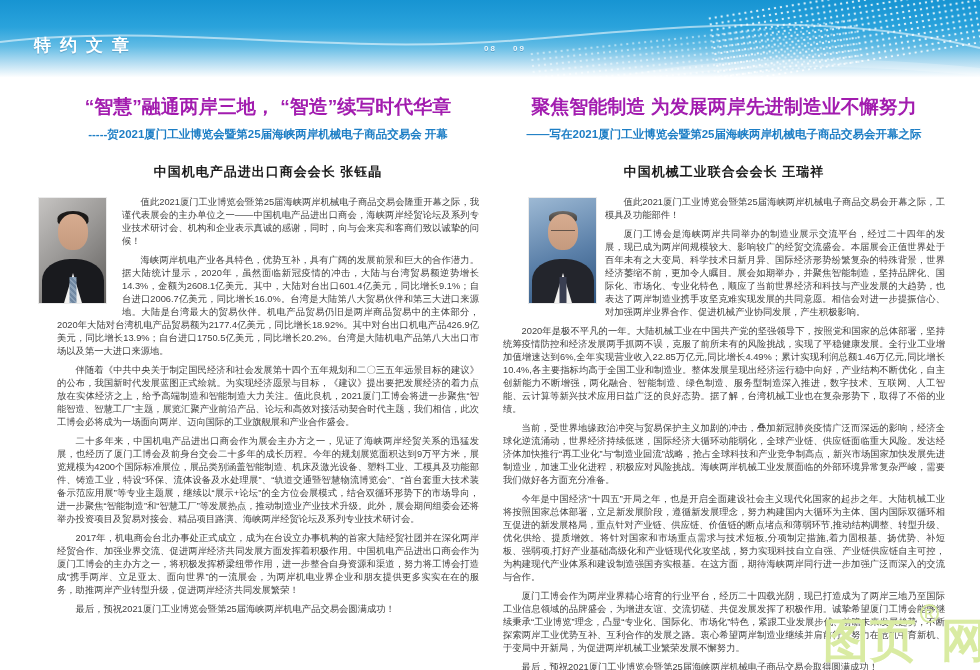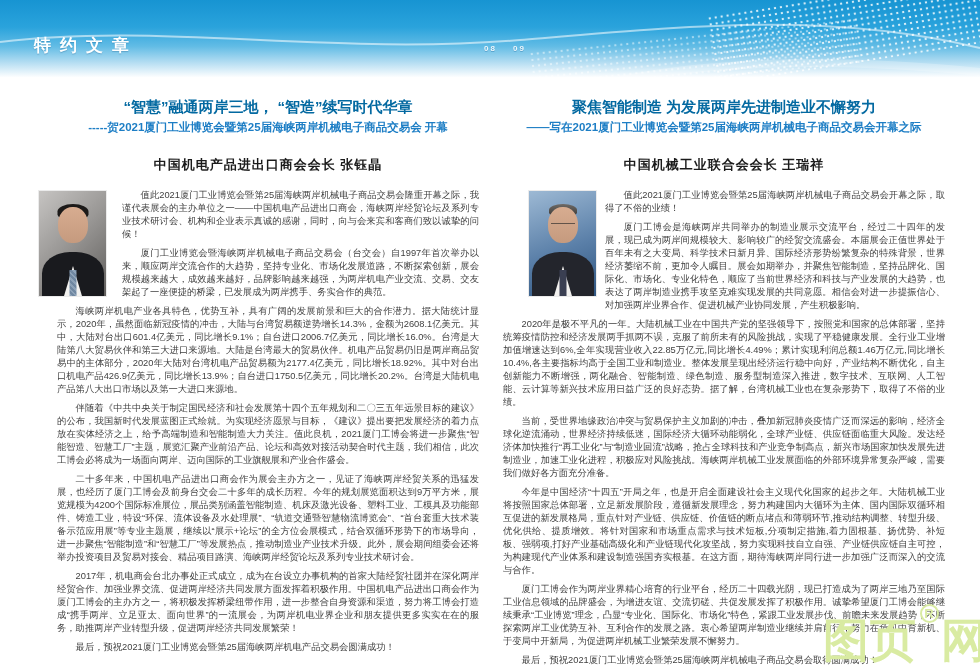--- a/index.html
+++ b/index.html
@@ -31,25 +31,26 @@
     position:absolute;top:44px;font-size:8px;font-weight:bold;
     color:#edf7fc;letter-spacing:2px;text-shadow:0 1px 0 rgba(0,80,140,.3);
   }
   .page-num.p08{left:449px;padding-left:35px;}
   .page-num.p09{left:513px;}
   
   .article{position:absolute;top:88px;}
   .article.left{left:57px;width:422px;}
   .article.right{left:503px;width:442px;}
   .article-title{
-    color:#0369a1;font-size:15px;font-weight:bold;text-align:center;
+    color:#a21caf;font-size:19px;font-weight:bold;text-align:center;
     margin:6px 0 0 0;line-height:26px;white-space:nowrap;
   }
   .article-subtitle{
     color:#1d7ec5;font-size:11.5px;font-weight:bold;text-align:center;
+    margin-top:7px;
   }
   .article-author{
     color:#1b1b1b;font-size:13px;font-weight:bold;text-align:center;
     margin-top:21px;letter-spacing:1px;
   }
   .article-author .author-name{}
   .article-body{
     margin-top:15px;font-size:9.3px;line-height:13px;color:#3f3f3f;
     text-align:justify;
   }
@@ -131,21 +132,20 @@
   </div>
   <div class="article-body">
     <div class="portrait left-photo">
       <div class="hair"></div>
       <div class="head"></div>
       <div class="suit"></div>
       <div class="shirt"></div>
       <div class="tie"></div>
     </div>
     <p>值此2021厦门工业博览会暨第25届海峡两岸机械电子商品交易会隆重开幕之际，我谨代表展会的主办单位之一——中国机电产品进出口商会，海峡两岸经贸论坛及系列专业技术研讨会、机构和企业表示真诚的感谢，同时，向与会来宾和客商们致以诚挚的问候！</p>
-    <p>厦门工业博览会暨海峡两岸机械电子商品交易会（台交会）自1997年首次举办以来，顺应两岸交流合作的大趋势，坚持专业化、市场化发展道路，不断探索创新，展会规模越来越大，成效越来越好，品牌影响越来越强，为两岸机电产业交流、交易、交友架起了一座便捷的桥梁，已发展成为两岸携手、务实合作的典范。</p>
     <p>海峡两岸机电产业各具特色，优势互补，具有广阔的发展前景和巨大的合作潜力。据大陆统计显示，2020年，虽然面临新冠疫情的冲击，大陆与台湾贸易额逆势增长14.3%，金额为2608.1亿美元。其中，大陆对台出口601.4亿美元，同比增长9.1%；自台进口2006.7亿美元，同比增长16.0%。台湾是大陆第八大贸易伙伴和第三大进口来源地。大陆是台湾最大的贸易伙伴。机电产品贸易仍旧是两岸商品贸易中的主体部分，2020年大陆对台湾机电产品贸易额为2177.4亿美元，同比增长18.92%。其中对台出口机电产品426.9亿美元，同比增长13.9%；自台进口1750.5亿美元，同比增长20.2%。台湾是大陆机电产品第八大出口市场以及第一大进口来源地。</p>
     <p>伴随着《中共中央关于制定国民经济和社会发展第十四个五年规划和二〇三五年远景目标的建议》的公布，我国新时代发展蓝图正式绘就。为实现经济愿景与目标，《建议》提出要把发展经济的着力点放在实体经济之上，给予高端制造和智能制造大力关注。值此良机，2021厦门工博会将进一步聚焦“智能智造、智慧工厂”主题，展览汇聚产业前沿产品、论坛和高效对接活动契合时代主题，我们相信，此次工博会必将成为一场面向两岸、迈向国际的工业旗舰展和产业合作盛会。</p>
     <p>二十多年来，中国机电产品进出口商会作为展会主办方之一，见证了海峡两岸经贸关系的迅猛发展，也经历了厦门工博会及前身台交会二十多年的成长历程。今年的规划展览面积达到9万平方米，展览规模为4200个国际标准展位，展品类别涵盖智能制造、机床及激光设备、塑料工业、工模具及功能部件、铸造工业，特设“环保、流体设备及水处理展”、“轨道交通暨智慧物流博览会”、“首台套重大技术装备示范应用展”等专业主题展，继续以“展示+论坛”的全方位会展模式，结合双循环形势下的市场导向，进一步聚焦“智能制造”和“智慧工厂”等发展热点，推动制造业产业技术升级。此外，展会期间组委会还将举办投资项目及贸易对接会、精品项目路演、海峡两岸经贸论坛及系列专业技术研讨会。</p>
     <p>2017年，机电商会台北办事处正式成立，成为在台设立办事机构的首家大陆经贸社团并在深化两岸经贸合作、加强业界交流、促进两岸经济共同发展方面发挥着积极作用。中国机电产品进出口商会作为厦门工博会的主办方之一，将积极发挥桥梁纽带作用，进一步整合自身资源和渠道，努力将工博会打造成“携手两岸、立足亚太、面向世界”的一流展会，为两岸机电业界企业和朋友提供更多实实在在的服务，助推两岸产业转型升级，促进两岸经济共同发展繁荣！</p>
     <p>最后，预祝2021厦门工业博览会暨第25届海峡两岸机电产品交易会圆满成功！</p>
   </div>
 </div>
 
 <div class="article right">
   <h1 class="article-title">聚焦智能制造 为发展两岸先进制造业不懈努力</h1>
@@ -156,21 +156,21 @@
   </div>
   <div class="article-body">
     <div class="portrait right-photo">
       <div class="hair"></div>
       <div class="head"></div>
       <div class="glasses"></div>
       <div class="suit"></div>
       <div class="shirt"></div>
       <div class="tie"></div>
     </div>
-    <p>值此2021厦门工业博览会暨第25届海峡两岸机械电子商品交易会开幕之际，取得了不俗的业绩！</p>
+    <p>值此2021厦门工业博览会暨第25届海峡两岸机械电子商品交易会开幕之际，工模具及功能部件！</p>
     <p>厦门工博会是海峡两岸共同举办的制造业展示交流平台，经过二十四年的发展，现已成为两岸间规模较大、影响较广的经贸交流盛会。本届展会正值世界处于百年未有之大变局、科学技术日新月异、国际经济形势纷繁复杂的特殊背景，世界经济萎缩不前，更加令人瞩目。展会如期举办，并聚焦智能制造，坚持品牌化、国际化、市场化、专业化特色，顺应了当前世界经济和科技与产业发展的大趋势，也表达了两岸制造业携手攻坚克难实现发展的共同意愿。相信会对进一步提振信心、对加强两岸业界合作、促进机械产业协同发展，产生积极影响。</p>
     <p>2020年是极不平凡的一年。大陆机械工业在中国共产党的坚强领导下，按照党和国家的总体部署，坚持统筹疫情防控和经济发展两手抓两不误，克服了前所未有的风险挑战，实现了平稳健康发展。全行业工业增加值增速达到6%,全年实现营业收入22.85万亿元,同比增长4.49%；累计实现利润总额1.46万亿元,同比增长10.4%,各主要指标均高于全国工业和制造业。整体发展呈现出经济运行稳中向好，产业结构不断优化，自主创新能力不断增强，两化融合、智能制造、绿色制造、服务型制造深入推进，数字技术、互联网、人工智能、云计算等新兴技术应用日益广泛的良好态势。据了解，台湾机械工业也在复杂形势下，取得了不俗的业绩。</p>
     <p>当前，受世界地缘政治冲突与贸易保护主义加剧的冲击，叠加新冠肺炎疫情广泛而深远的影响，经济全球化逆流涌动，世界经济持续低迷，国际经济大循环动能弱化，全球产业链、供应链面临重大风险。发达经济体加快推行“再工业化”与“制造业回流”战略，抢占全球科技和产业竞争制高点，新兴市场国家加快发展先进制造业，加速工业化进程，积极应对风险挑战。海峡两岸机械工业发展面临的外部环境异常复杂严峻，需要我们做好各方面充分准备。</p>
     <p>今年是中国经济“十四五”开局之年，也是开启全面建设社会主义现代化国家的起步之年。大陆机械工业将按照国家总体部署，立足新发展阶段，遵循新发展理念，努力构建国内大循环为主体、国内国际双循环相互促进的新发展格局，重点针对产业链、供应链、价值链的断点堵点和薄弱环节,推动结构调整、转型升级、优化供给、提质增效。将针对国家和市场重点需求与技术短板,分项制定措施,着力固根基、扬优势、补短板、强弱项,打好产业基础高级化和产业链现代化攻坚战，努力实现科技自立自强、产业链供应链自主可控，为构建现代产业体系和建设制造强国夯实根基。在这方面，期待海峡两岸同行进一步加强广泛而深入的交流与合作。</p>
     <p>厦门工博会作为两岸业界精心培育的行业平台，经历二十四载光阴，现已打造成为了两岸三地乃至国际工业信息领域的品牌盛会，为增进友谊、交流切磋、共促发展发挥了积极作用。诚挚希望厦门工博会能够继续秉承“工业博览”理念，凸显“专业化、国际化、市场化”特色，紧跟工业发展步伐、前瞻未来发展趋势，不断探索两岸工业优势互补、互利合作的发展之路。衷心希望两岸制造业继续并肩前行，努力在危机中育新机、于变局中开新局，为促进两岸机械工业繁荣发展不懈努力。</p>
     <p>最后，预祝2021厦门工业博览会暨第25届海峡两岸机械电子商品交易会取得圆满成功！</p>
   </div>
 </div>
 
 <div class="watermark"><span>图页</span><span class="reg">R</span><span>网</span></div>

